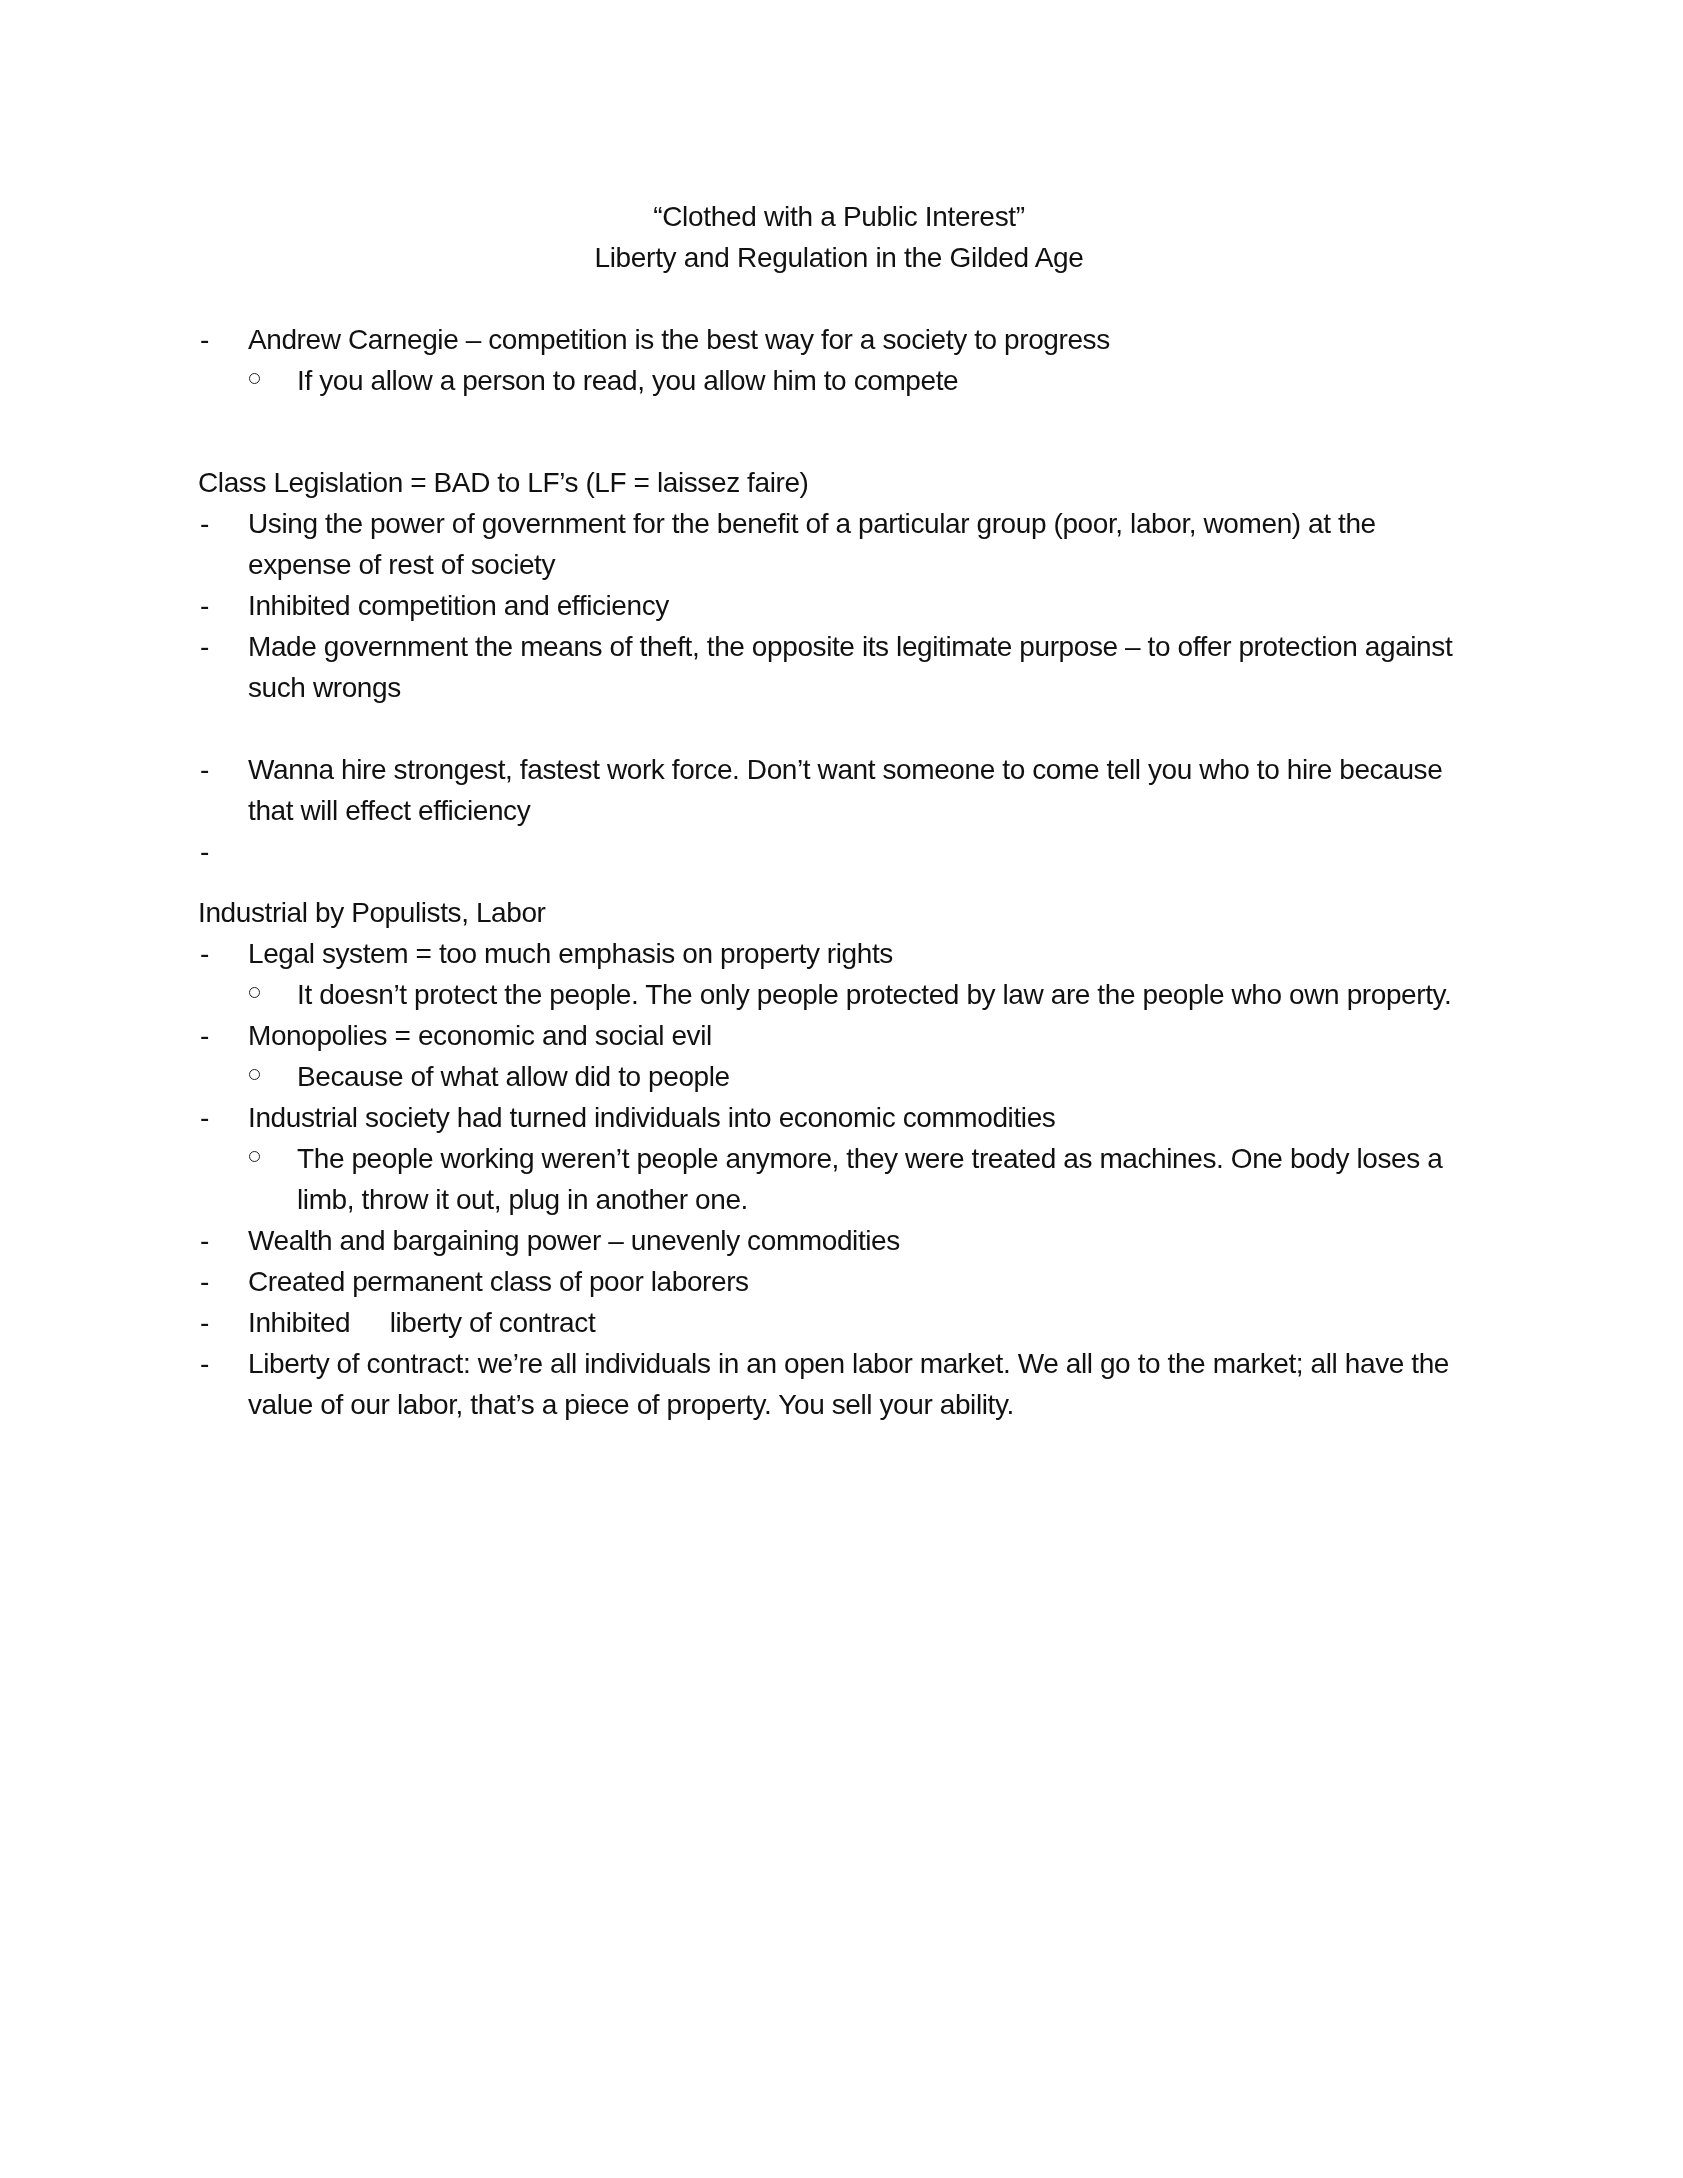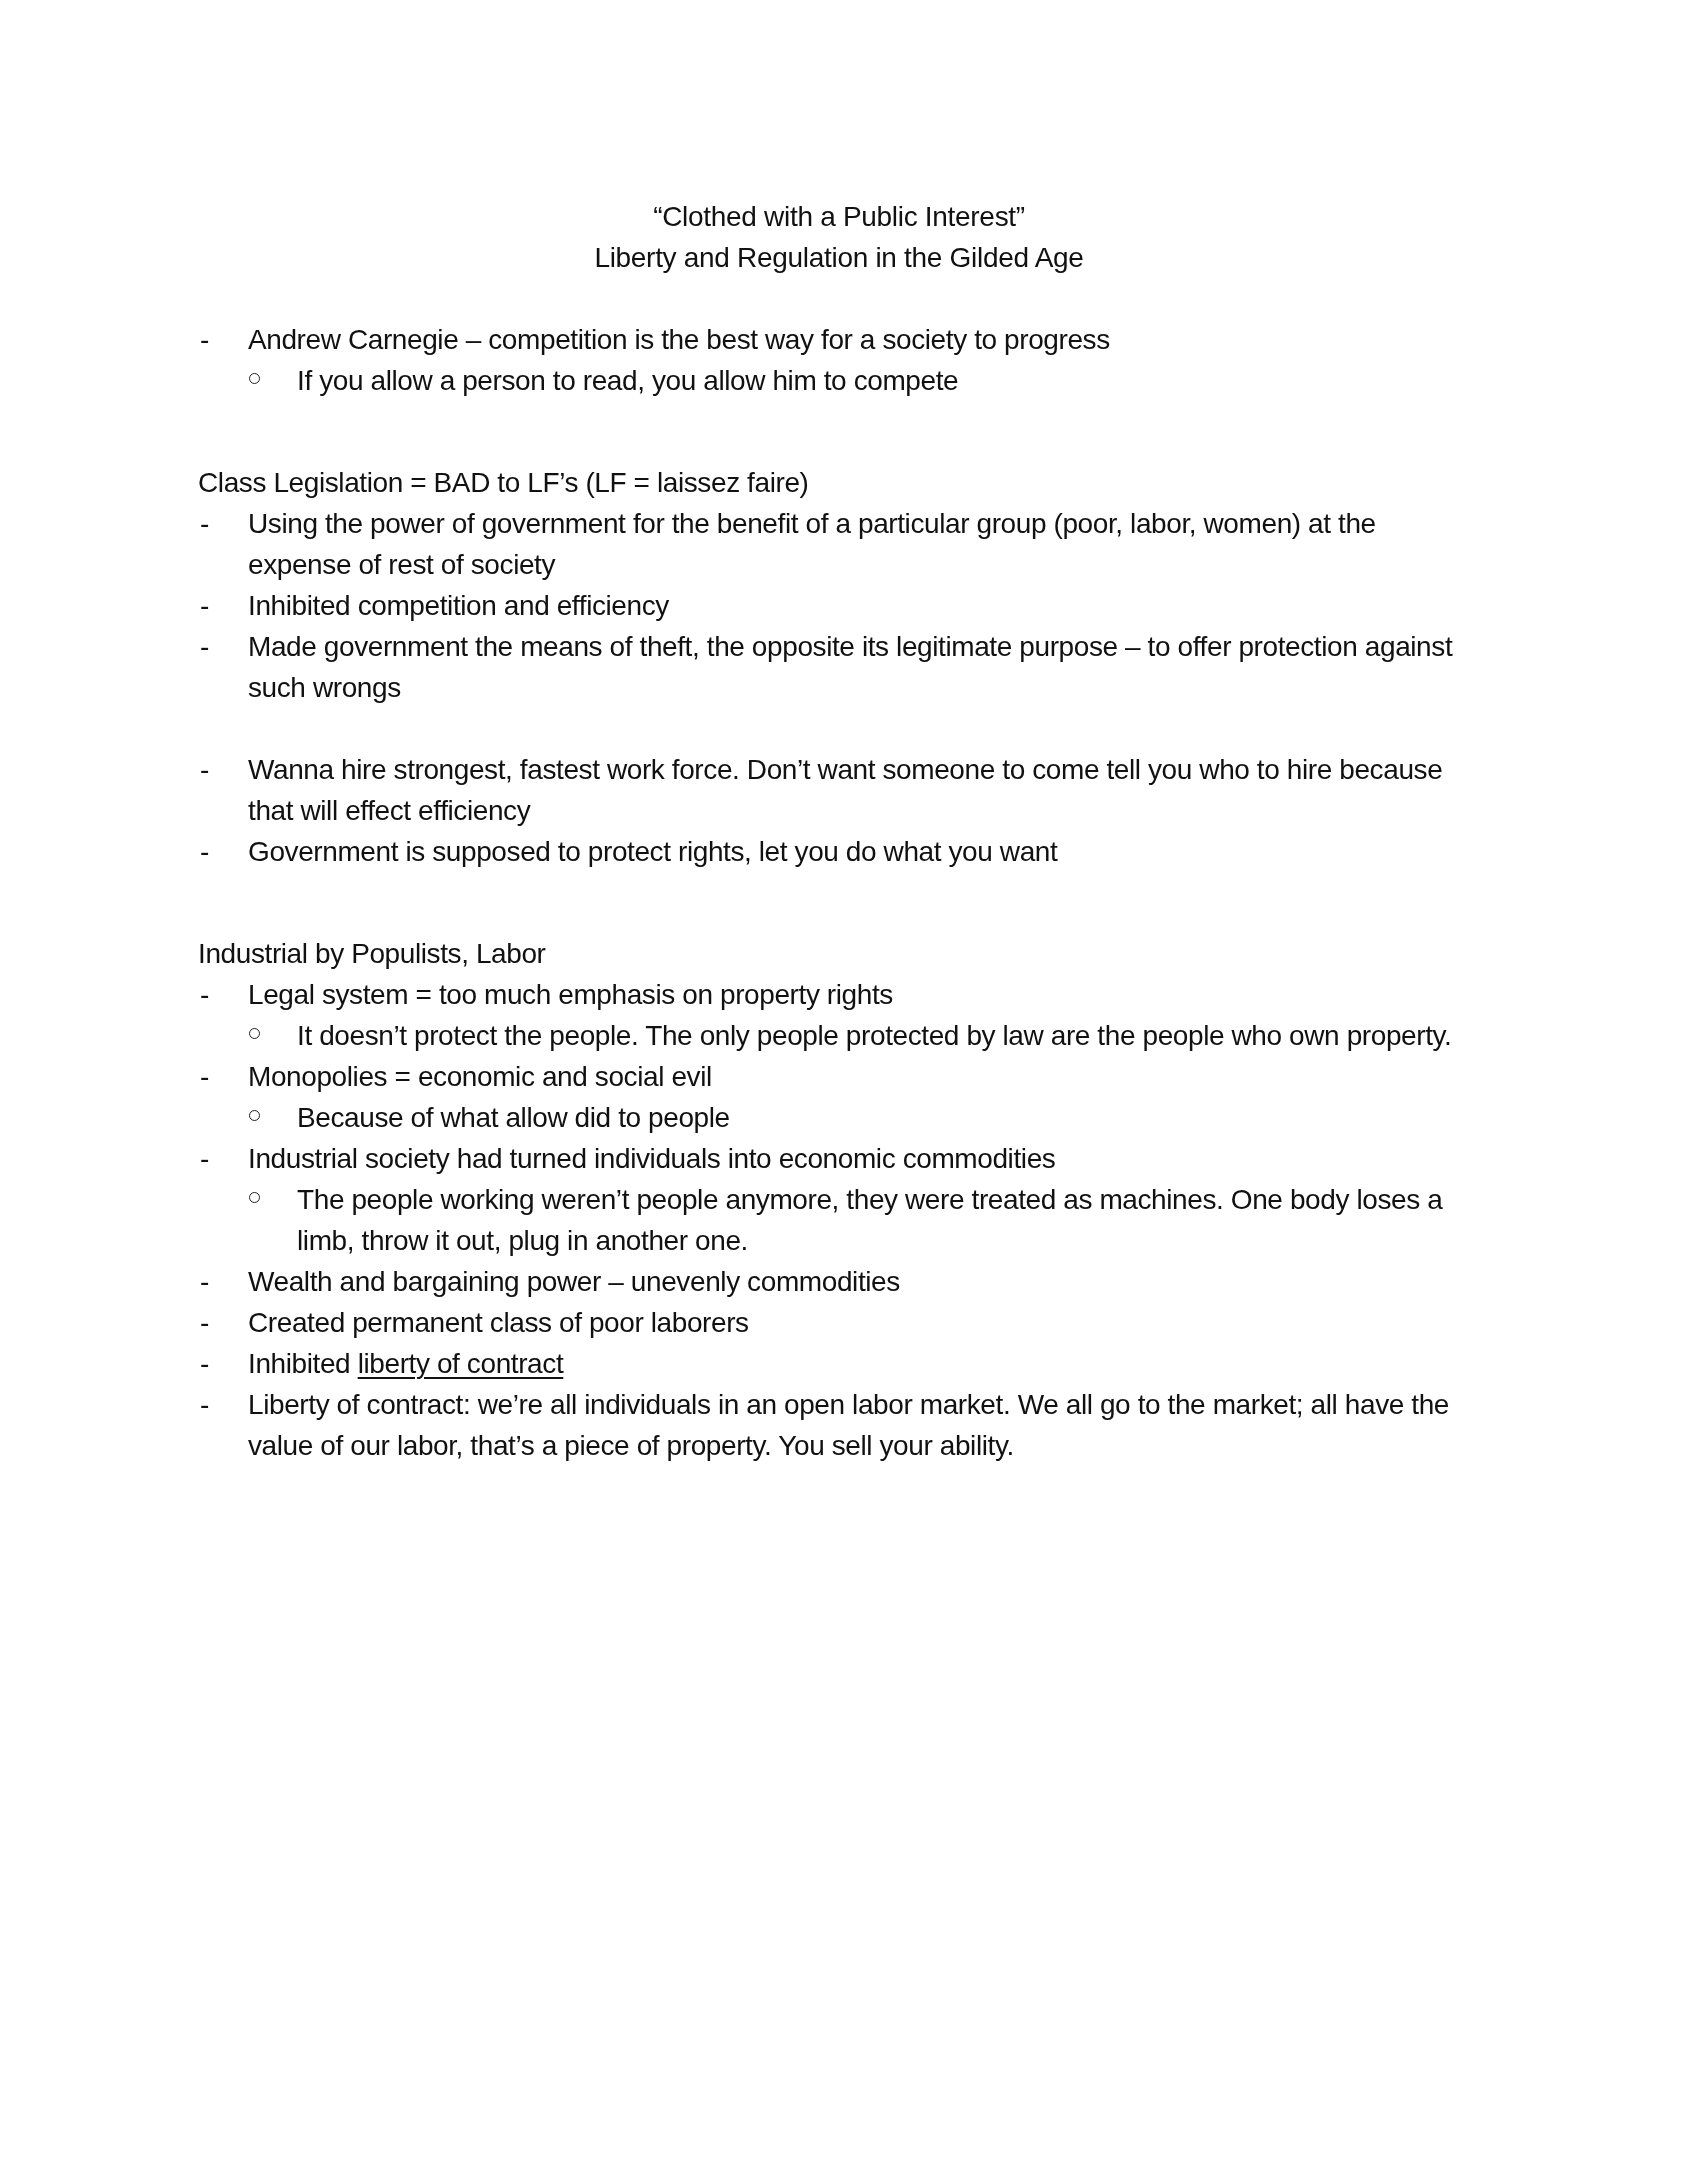--- a/index.html
+++ b/index.html
@@ -68,23 +68,23 @@
       width: 11px;
       height: 11px;
       border: 1.5px solid #222;
       border-radius: 50%;
       box-sizing: border-box;
     }
     .gap {
       height: 41px;
     }
     .ul {
-      text-decoration: underline;
       text-underline-offset: 4px;
       text-decoration-thickness: 2px;
+      margin-left: 32px;
     }
   </style>
 </head>
 <body>
 
 <div class="page">
 
   <div class="title-block">
     <div>“Clothed with a Public Interest”</div>
     <div>Liberty and Regulation in the Gilded Age</div>
@@ -118,21 +118,20 @@
     </div>
 
     <div class="gap"></div>
 
     <div class="item">
       <span class="marker">-</span>
       <span>Wanna hire strongest, fastest work force. Don’t want someone to come tell you who to hire because that will effect efficiency</span>
     </div>
     <div class="item">
       <span class="marker">-</span>
-      <span>Government is supposed to protect rights, let you do what you want</span>
     </div>
 
     <div class="gap"></div>
 
     <div class="line heading">Industrial by Populists, Labor</div>
 
     <div class="item">
       <span class="marker">-</span>
       <span>Legal system = too much emphasis on property rights</span>
     </div>

